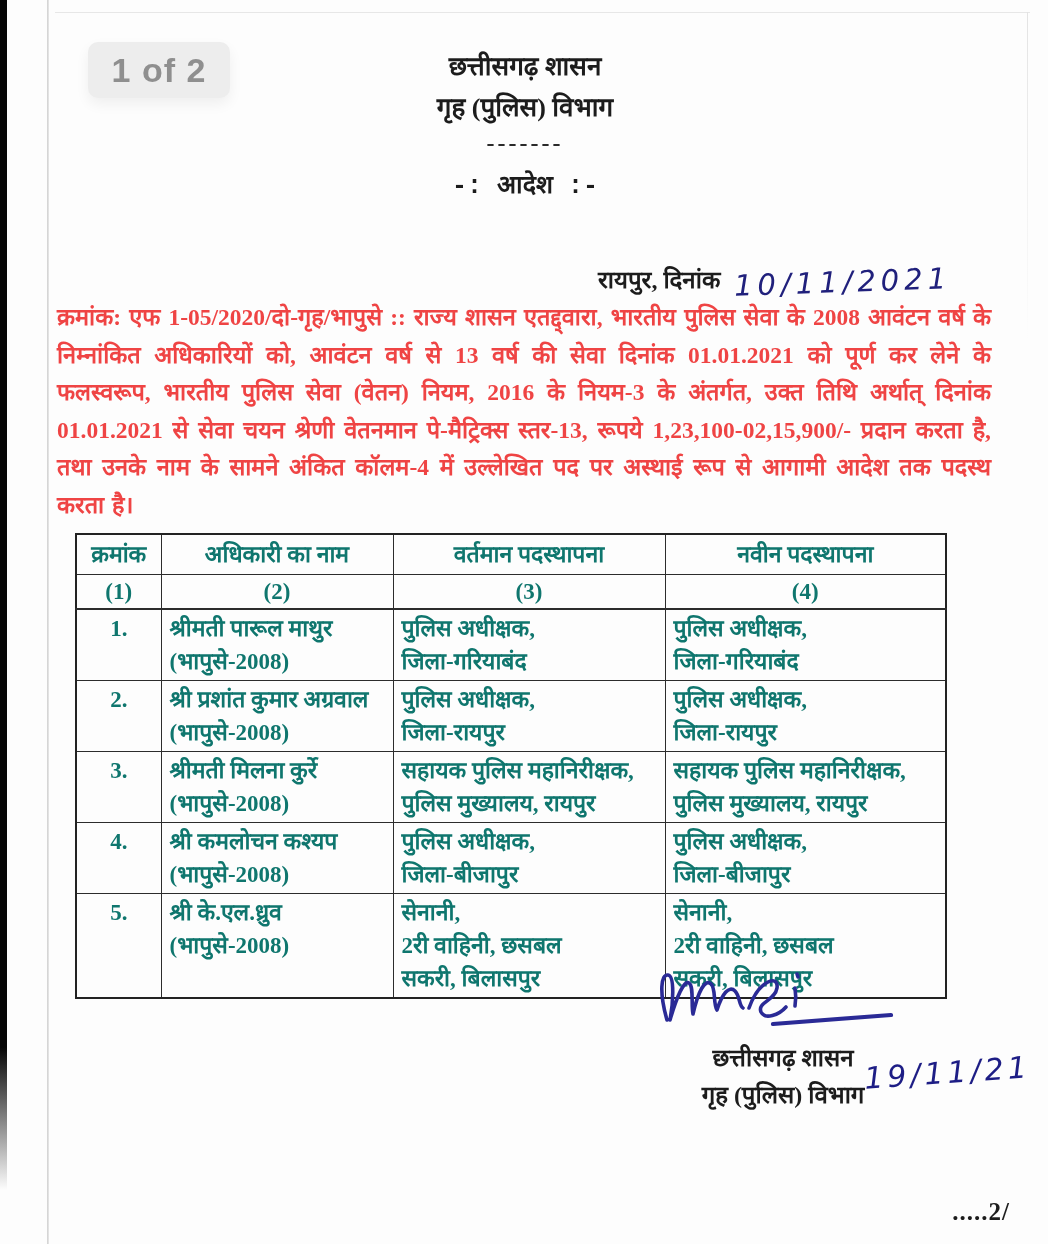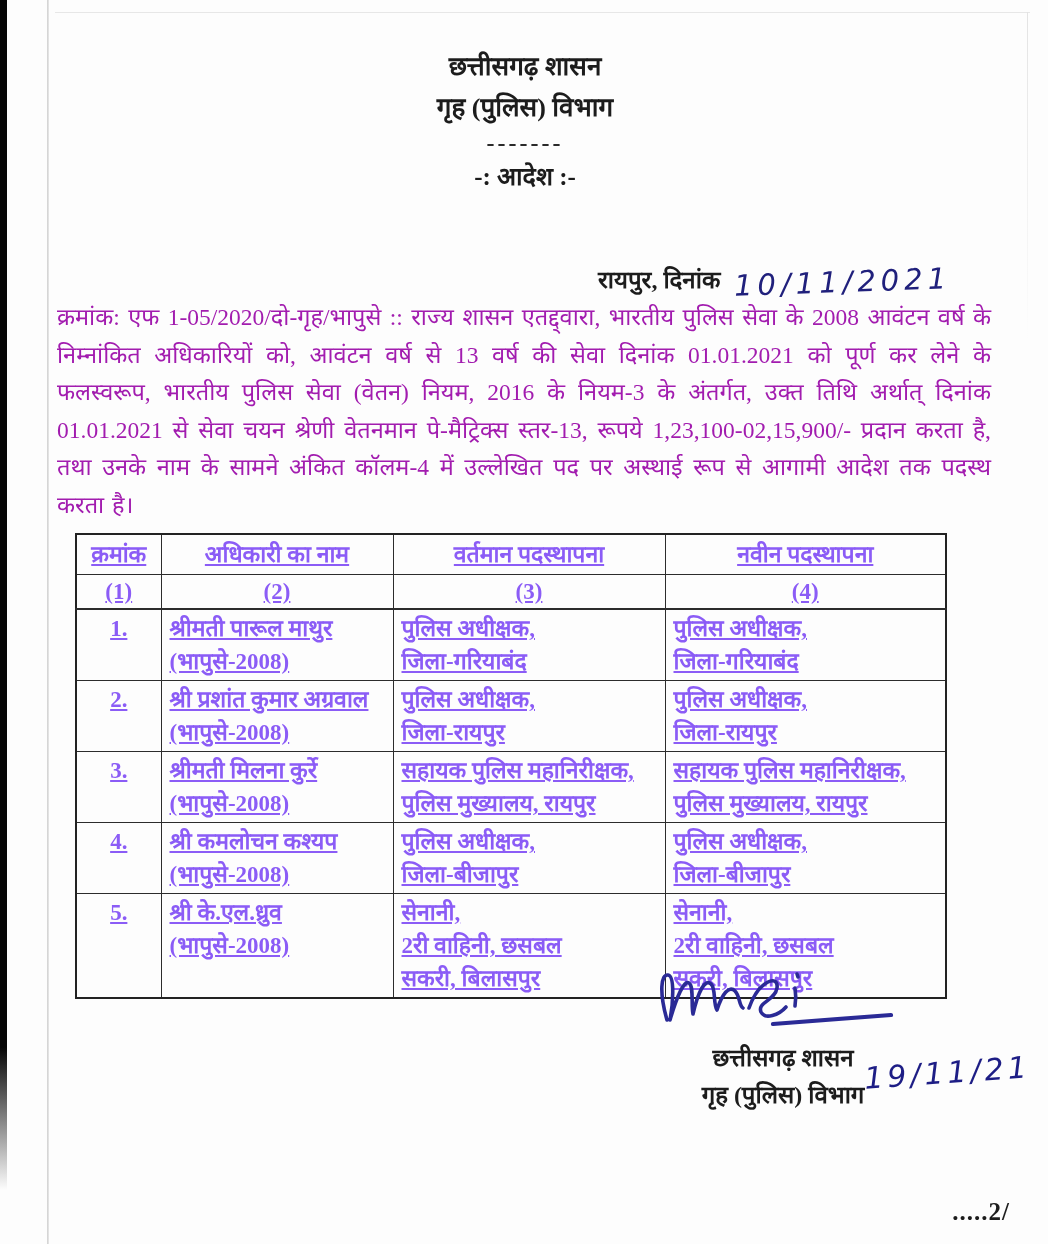--- a/index.html
+++ b/index.html
@@ -23,40 +23,40 @@
     position:absolute;left:88px;top:42px;width:142px;height:56px;
     background:#ededed;border-radius:10px;box-shadow:0 6px 14px rgba(0,0,0,0.06);
     display:flex;align-items:center;justify-content:center;
     font-family:"Liberation Sans","DejaVu Sans",sans-serif;
     font-size:34px;font-weight:700;color:#8f8f8f;letter-spacing:1px;
   }
 
   .doc-header{position:absolute;left:60px;top:46px;width:930px;text-align:center;}
   .doc-header .h-line{font-size:26px;font-weight:700;line-height:41px;}
   .doc-header .divider{font-size:24px;font-weight:700;letter-spacing:3px;line-height:30px;color:#2a2a2a;}
-  .doc-header .order-title{font-size:25px;font-weight:700;line-height:34px;margin-top:2px;}
+  .doc-header .order-title{font-size:25px;font-weight:700;line-height:34px;margin-top:12px;font-family:Liberation Mono, monospace;}
 
   .date-line{position:absolute;left:598px;top:262px;width:420px;font-size:24px;font-weight:700;white-space:nowrap;}
   .handwritten{
     font-family:"DejaVu Sans","Liberation Sans",sans-serif;
     font-style:italic;font-weight:400;color:#20207c;
     letter-spacing:5px;font-size:29px;
     display:inline-block;transform:rotate(-2deg);vertical-align:middle;margin-left:14px;
   }
 
   .body-paragraph{
     position:absolute;left:57px;top:299px;width:934px;
-    font-size:23.5px;line-height:37.6px;font-weight:400;
-    text-align:justify;color:#a21caf;word-spacing:2px;
+    font-size:23.5px;line-height:37.6px;font-weight:700;
+    text-align:justify;color:#ef4444;word-spacing:2px;
   }
 
   table.postings{
     position:absolute;left:75px;top:533px;width:870px;
     border-collapse:collapse;table-layout:fixed;
-    font-size:23px;font-weight:700;color:#8b5cf6;text-decoration:underline;
+    font-size:23px;font-weight:700;color:#0f766e;
   }
   table.postings th,table.postings td{
     border:1.6px solid #2c2c2c;padding:2px 8px;vertical-align:top;line-height:33px;
   }
   table.postings{border:2.5px solid #222;}
   table.postings thead th{text-align:center;padding:3px 4px;}
   table.postings .colnum td{text-align:center;line-height:29px;border-bottom-width:2.2px;}
   table.postings td.sn{text-align:center;}
   .cw1{width:85px;} .cw2{width:232px;} .cw3{width:272px;} .cw4{width:281px;}
 
@@ -77,20 +77,21 @@
 </head>
 <body>
 
 <div class="page">
 
   <div class="edge-strip-left"></div>
   <div class="page-fold-line"></div>
   <div class="page-top-line"></div>
   <div class="page-right-line"></div>
 
+  <div class="page-badge">1 of 2</div>
 
   <div class="doc-header">
     <div class="h-line">छत्तीसगढ़ शासन</div>
     <div class="h-line">गृह (पुलिस) विभाग</div>
     <div class="divider">-------</div>
     <div class="order-title">-: आदेश :-</div>
   </div>
 
   <div class="date-line">
     <span>रायपुर, दिनांक</span><span class="handwritten">10/11/2021</span>

